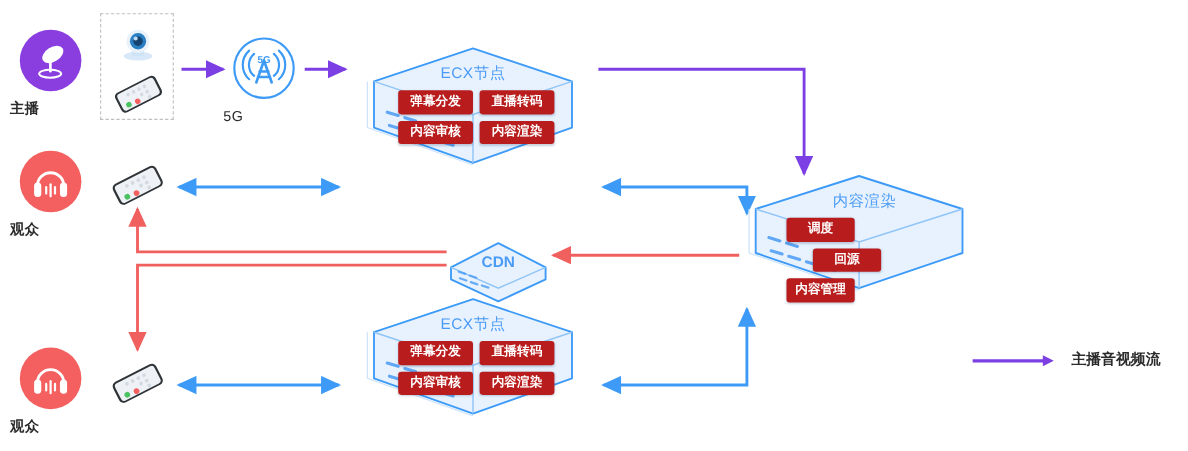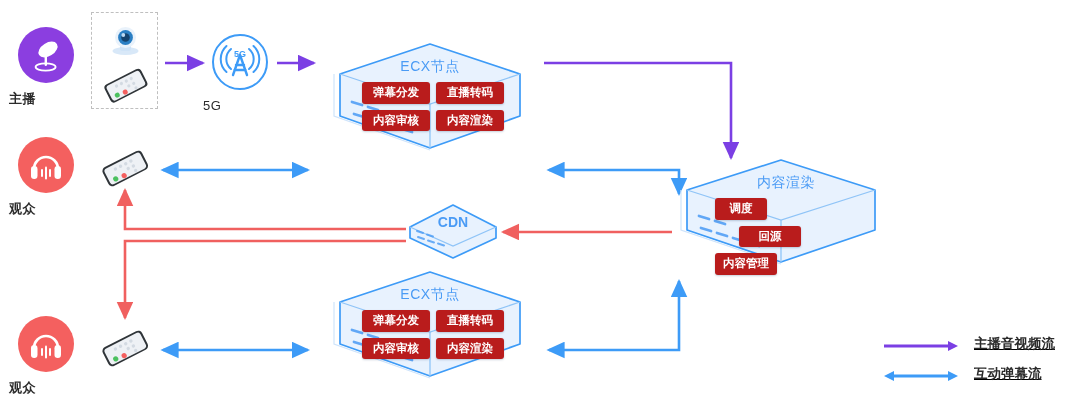--- a/index.html
+++ b/index.html
@@ -233,27 +233,27 @@
         <line x1="36" y1="56" x2="46" y2="59"></line>
           <line x1="52" y1="61" x2="62" y2="64"></line>
         <line x1="38" y1="68" x2="48" y2="71"></line>
           <line x1="54" y1="73" x2="64" y2="76"></line>
         <line x1="70" y1="78" x2="80" y2="81"></line>
           <line x1="86" y1="83" x2="96" y2="86"></line>
       </g>
     </svg>
     <div class="node-title" style="top:14px;">内容渲染</div>
     <div class="chips" style="left:52px; top:38px; width:140px; gap:6px;">
-      <div class="chip" style="width:52px;">调度</div>
+      <div class="chip" style="width:62px;">调度</div>
       <div class="chip" style="width:62px;margin-left:24px;">回源</div>
       <div class="chip" style="width:62px;">内容管理</div>
     </div>
   </div>
 
-  <div class="node" style="left:404px; top:200px; width:98px; height:62px;">
+  <div class="node" style="left:404px; top:216px; width:98px; height:62px;">
     <svg width="98" height="62" viewBox="0 0 98 62">
       <path d="M6,27 L49,5 L92,27 L92,38 L49,58 L6,38 Z" fill="#e8f2fe" stroke="#3d9bf7" stroke-width="1.7" stroke-linejoin="round"></path>
       <path d="M6,27 L49,46 L92,27" fill="none" stroke="#8fc4f7" stroke-width="1.3"></path>
       <g stroke="#4a9bf5" stroke-width="2" stroke-linecap="round" opacity=".8">
         <line x1="13" y1="31" x2="19" y2="33"></line>
           <line x1="23" y1="34.5" x2="29" y2="36.5"></line>
         <line x1="14" y1="37" x2="20" y2="39"></line>
           <line x1="24" y1="40.5" x2="30" y2="42.5"></line>
         <line x1="34" y1="43.5" x2="40" y2="45.5"></line>
       </g>
@@ -315,35 +315,25 @@
           <circle cx="37.6" cy="21.5" r="1.7"></circle>
             <circle cx="43.4" cy="21.5" r="1.7"></circle>
           <circle cx="37.6" cy="27" r="1.7"></circle>
             <circle cx="43.4" cy="27" r="1.7"></circle>
           <circle cx="43.4" cy="32" r="1.7"></circle>
         </g>
       </g>
     </svg>
   </div>
 
-  <div class="legend" style="left:884px; top:329px;text-decoration:underline;">
+  <div class="legend" style="left:884px; top:312px;">
     <div class="legend-row">
       <div class="legend-swatch">
         <svg width="74" height="12" viewBox="0 0 74 12">
           <line x1="0" y1="6" x2="66" y2="6" stroke="#7b3fe4" stroke-width="3"></line>
           <path d="M64,1 L74,6 L64,11 z" fill="#7b3fe4"></path>
         </svg>
       </div>
       <div class="legend-text">主播音视频流</div>
     </div>
-    <div class="legend-row">
-      <div class="legend-swatch">
-        <svg width="74" height="12" viewBox="0 0 74 12">
-          <line x1="8" y1="6" x2="66" y2="6" stroke="#3d9bf7" stroke-width="3"></line>
-          <path d="M10,1 L0,6 L10,11 z" fill="#3d9bf7"></path>
-          <path d="M64,1 L74,6 L64,11 z" fill="#3d9bf7"></path>
-        </svg>
-      </div>
-      <div class="legend-text">互动弹幕流</div>
-    </div>
   </div>
 
 </div>
 
 </body></html>

